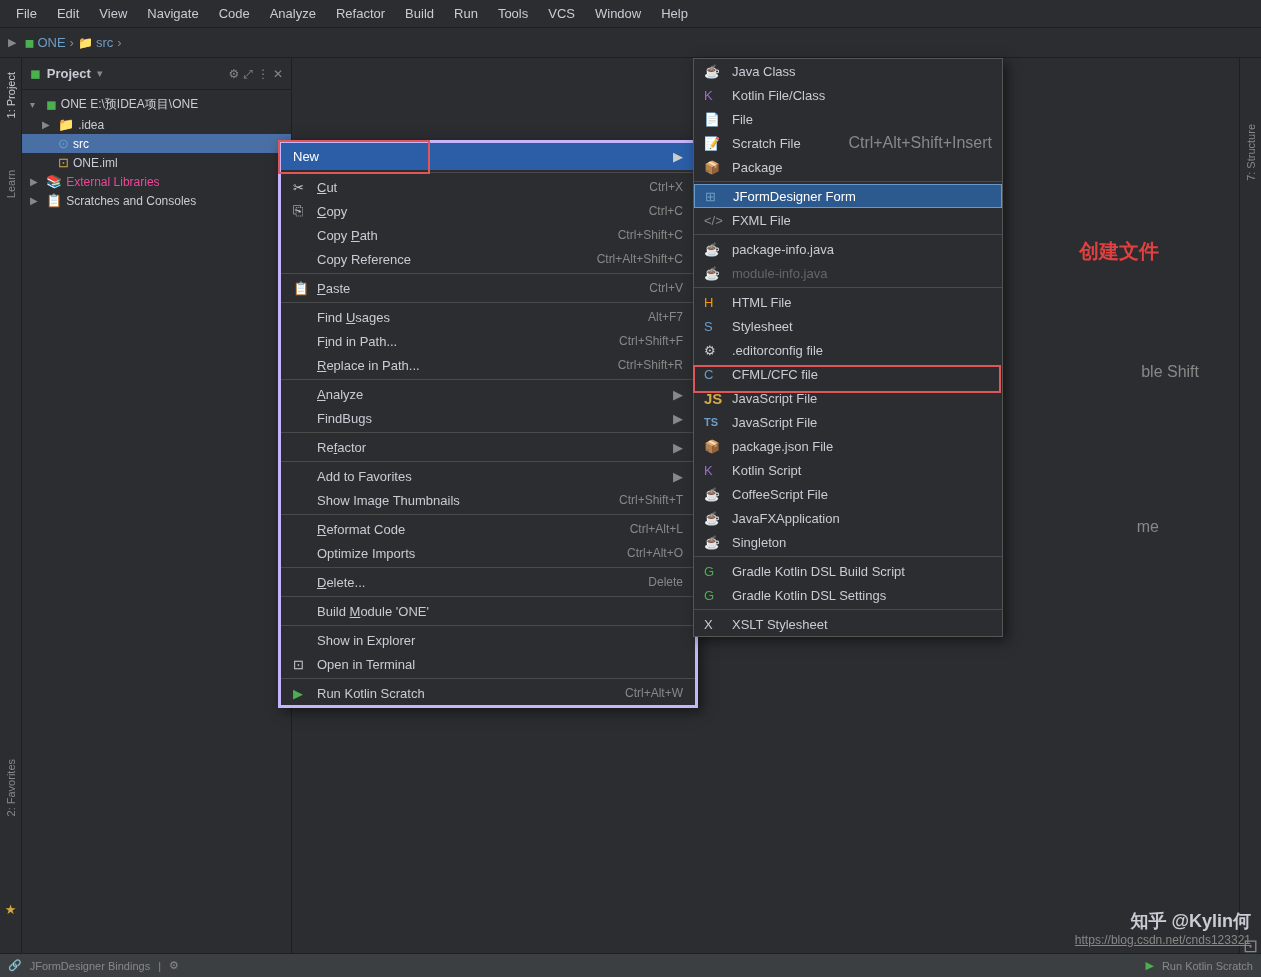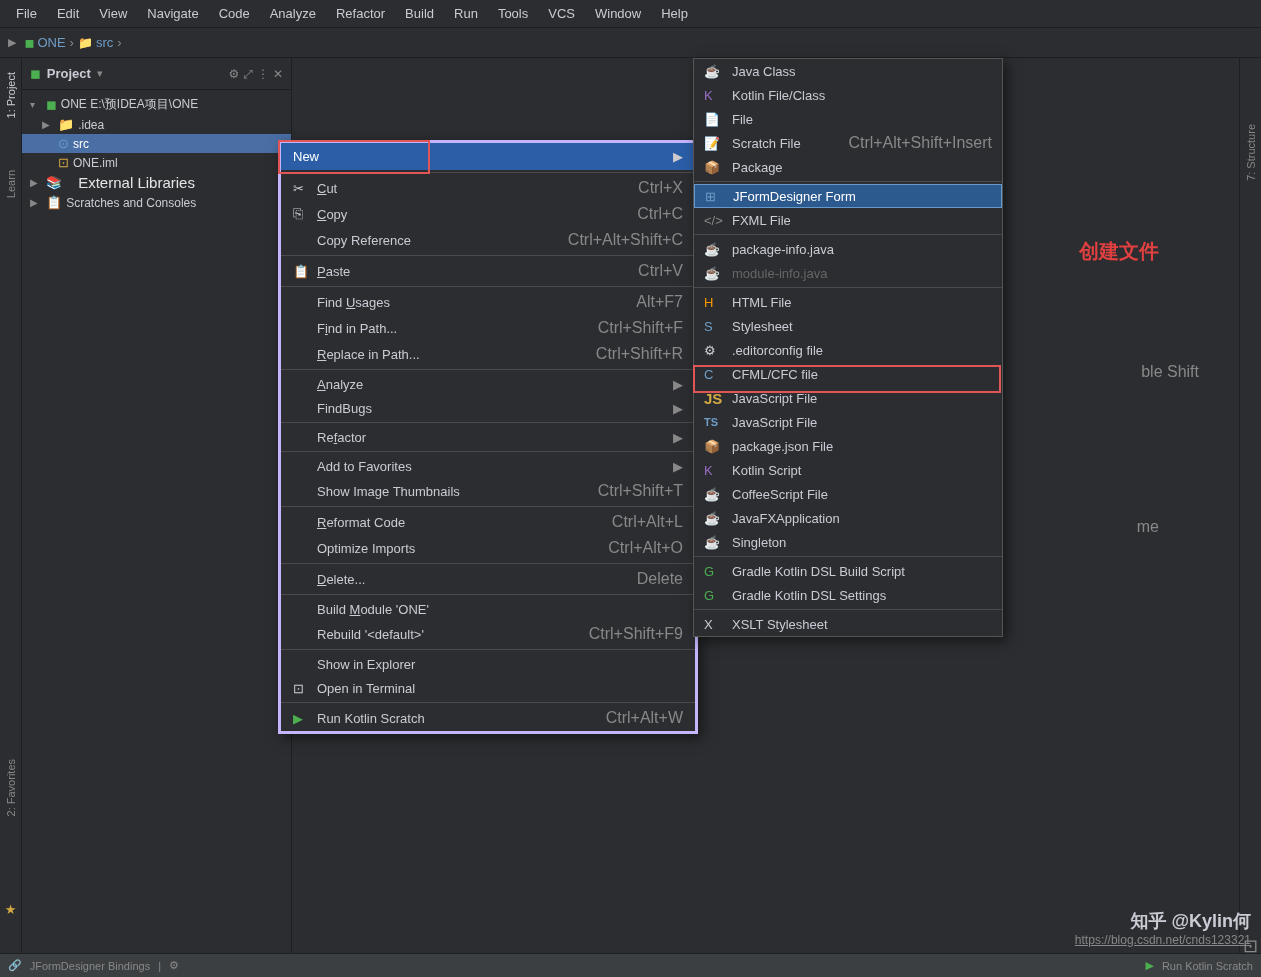--- a/index.html
+++ b/index.html
@@ -134,21 +134,21 @@
     .ctx-item {
       display: flex;
       align-items: center;
       padding: 4px 12px;
       cursor: pointer;
       position: relative;
       min-height: 24px;
     }
     .ctx-item.new-highlighted { background: #2b5ea7; border: 1px solid #6699cc; }
     .ctx-label { flex: 1; }
-    .ctx-shortcut { color: #888; font-size: 16px; }
+    .ctx-shortcut { color: #888; font-size: 12px; }
     .ctx-arrow { color: #888; margin-left: 8px; }
     .ctx-separator { height: 1px; background: #4a4a4a; margin: 2px 0; }
     .ctx-icon { width: 18px; margin-right: 6px; font-size: 13px; }
 
     
     .submenu-files {
       position: absolute;
       left: 693px;
       top: 58px;
       width: 310px;
@@ -278,21 +278,21 @@
 
       <div class="tree-item tree-indent-1">
         <span class="tree-arrow"></span>
         <span style="color:#d4a843; font-size:13px;">⊡</span>
         <span class="tree-label" style="color:#c9ccd4; font-size:12px;">ONE.iml</span>
       </div>
 
       <div class="tree-item">
         <span class="tree-arrow">▶</span>
         <span style="color:#6e9dc7; font-size:13px;">📚</span>
-        <span class="tree-label" style="color:#e5e5e5; font-size:15px;margin-left:12px;">External Libraries</span>
+        <span class="tree-label" style="color:#ec4899; font-size:12px;">External Libraries</span>
       </div>
 
       <div class="tree-item">
         <span class="tree-arrow">▶</span>
         <span style="color:#6e9dc7; font-size:13px;">📋</span>
         <span class="tree-label" style="color:#c9ccd4; font-size:12px;">Scratches and Consoles</span>
       </div>
     </div>
   </div>
 
@@ -324,20 +324,25 @@
     <span class="ctx-label"><span style="text-decoration:underline;">C</span>ut</span>
     <span class="ctx-shortcut">Ctrl+X</span>
   </div>
   <div class="ctx-item">
     <span class="ctx-icon">⎘</span>
     <span class="ctx-label"><span style="text-decoration:underline;">C</span>opy</span>
     <span class="ctx-shortcut">Ctrl+C</span>
   </div>
   <div class="ctx-item">
     <span class="ctx-icon"></span>
+    <span class="ctx-label">Copy <span style="text-decoration:underline;">P</span>ath</span>
+    <span class="ctx-shortcut">Ctrl+Shift+C</span>
+  </div>
+  <div class="ctx-item">
+    <span class="ctx-icon"></span>
     <span class="ctx-label">Copy Reference</span>
     <span class="ctx-shortcut">Ctrl+Alt+Shift+C</span>
   </div>
   <div class="ctx-separator"></div>
   <div class="ctx-item">
     <span class="ctx-icon">📋</span>
     <span class="ctx-label"><span style="text-decoration:underline;">P</span>aste</span>
     <span class="ctx-shortcut">Ctrl+V</span>
   </div>
   <div class="ctx-separator"></div>
@@ -398,25 +403,20 @@
   <div class="ctx-separator"></div>
   <div class="ctx-item">
     <span class="ctx-icon"></span>
     <span class="ctx-label"><span style="text-decoration:underline;">D</span>elete...</span>
     <span class="ctx-shortcut">Delete</span>
   </div>
   <div class="ctx-separator"></div>
   <div class="ctx-item">
     <span class="ctx-icon"></span>
     <span class="ctx-label">Build <span style="text-decoration:underline;">M</span>odule 'ONE'</span>
-  </div>
-  <div class="ctx-item">
-    <span class="ctx-icon"></span>
-    <span class="ctx-label">Rebuild '&lt;default&gt;'</span>
-    <span class="ctx-shortcut">Ctrl+Shift+F9</span>
   </div>
   <div class="ctx-separator"></div>
   <div class="ctx-item">
     <span class="ctx-icon"></span>
     <span class="ctx-label">Show in Explorer</span>
   </div>
   <div class="ctx-item">
     <span class="ctx-icon">⊡</span>
     <span class="ctx-label">Open in Terminal</span>
   </div>

